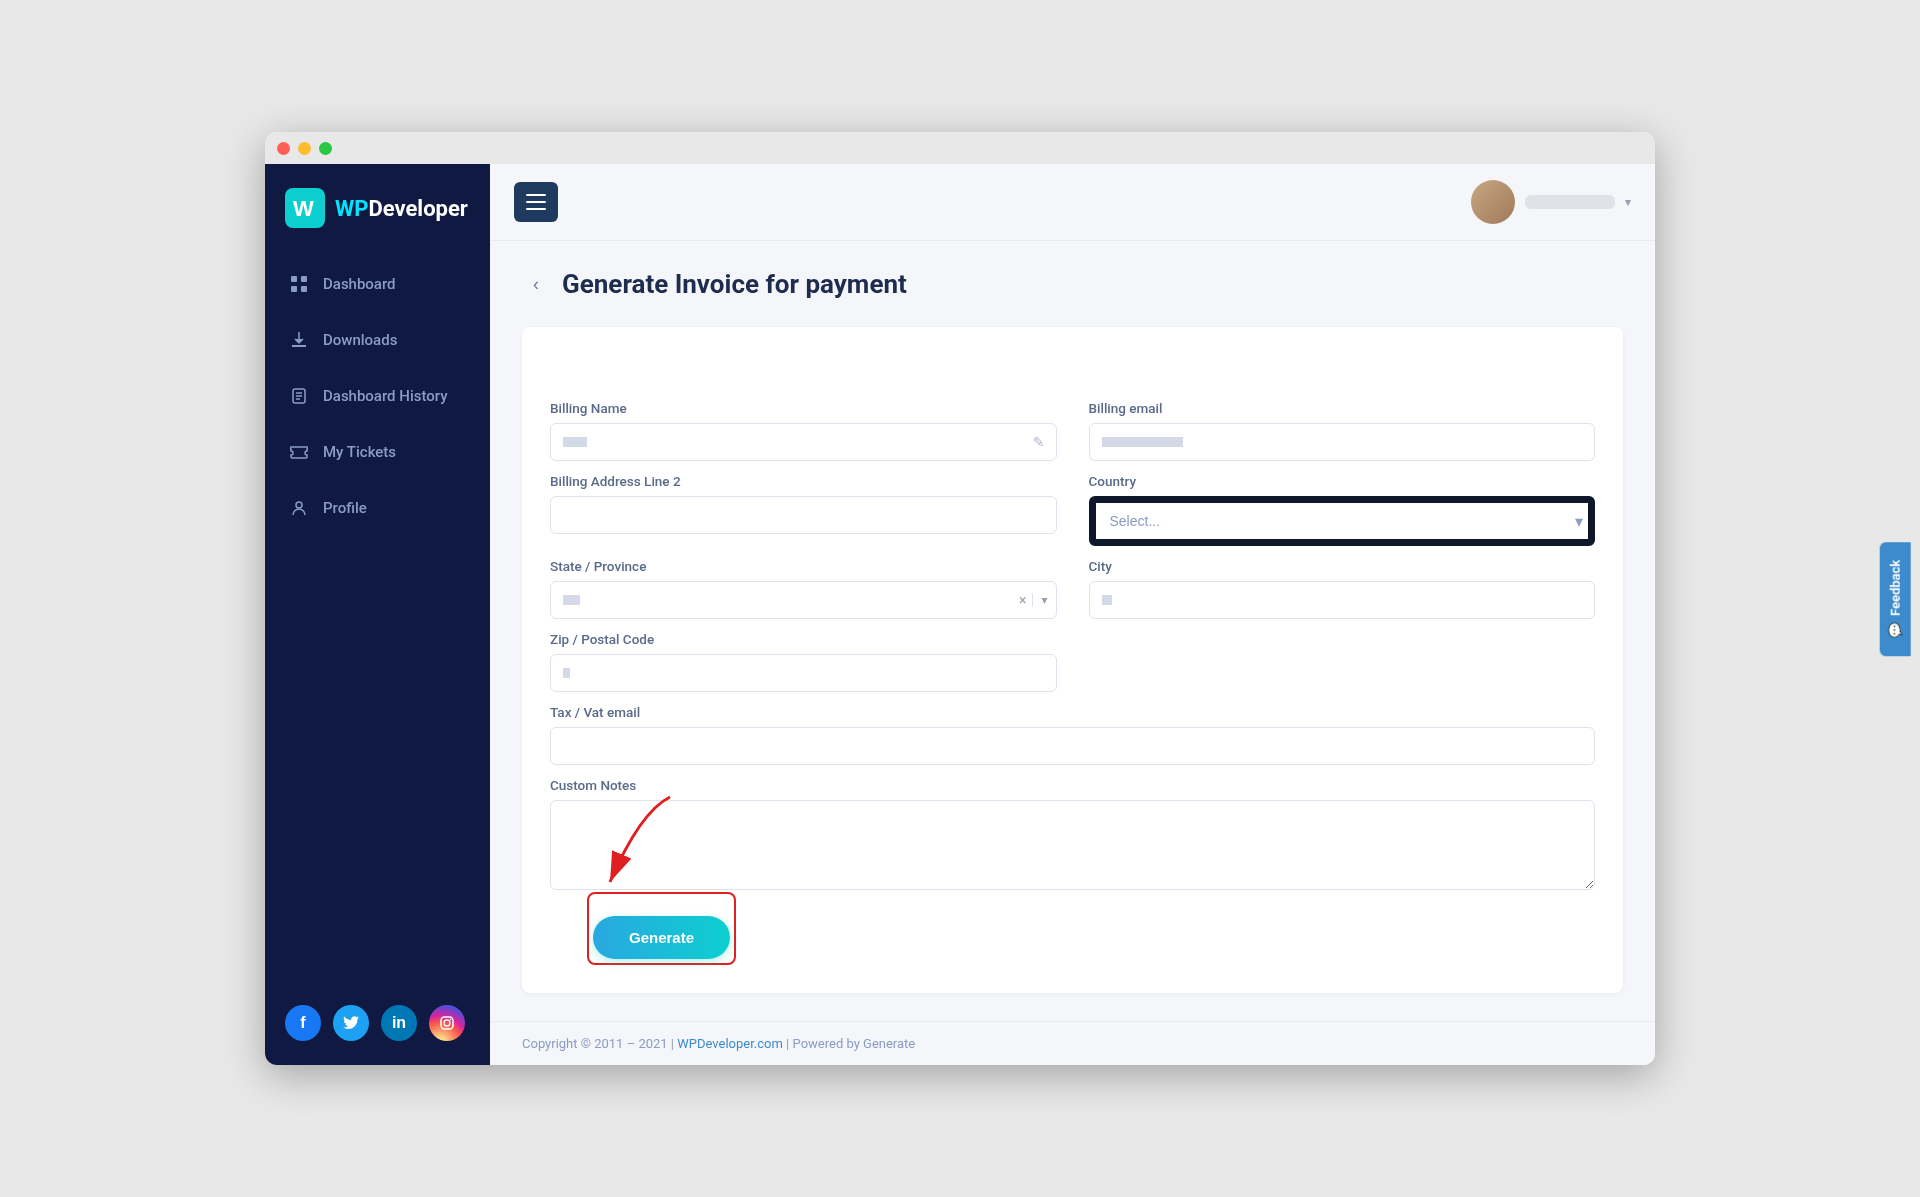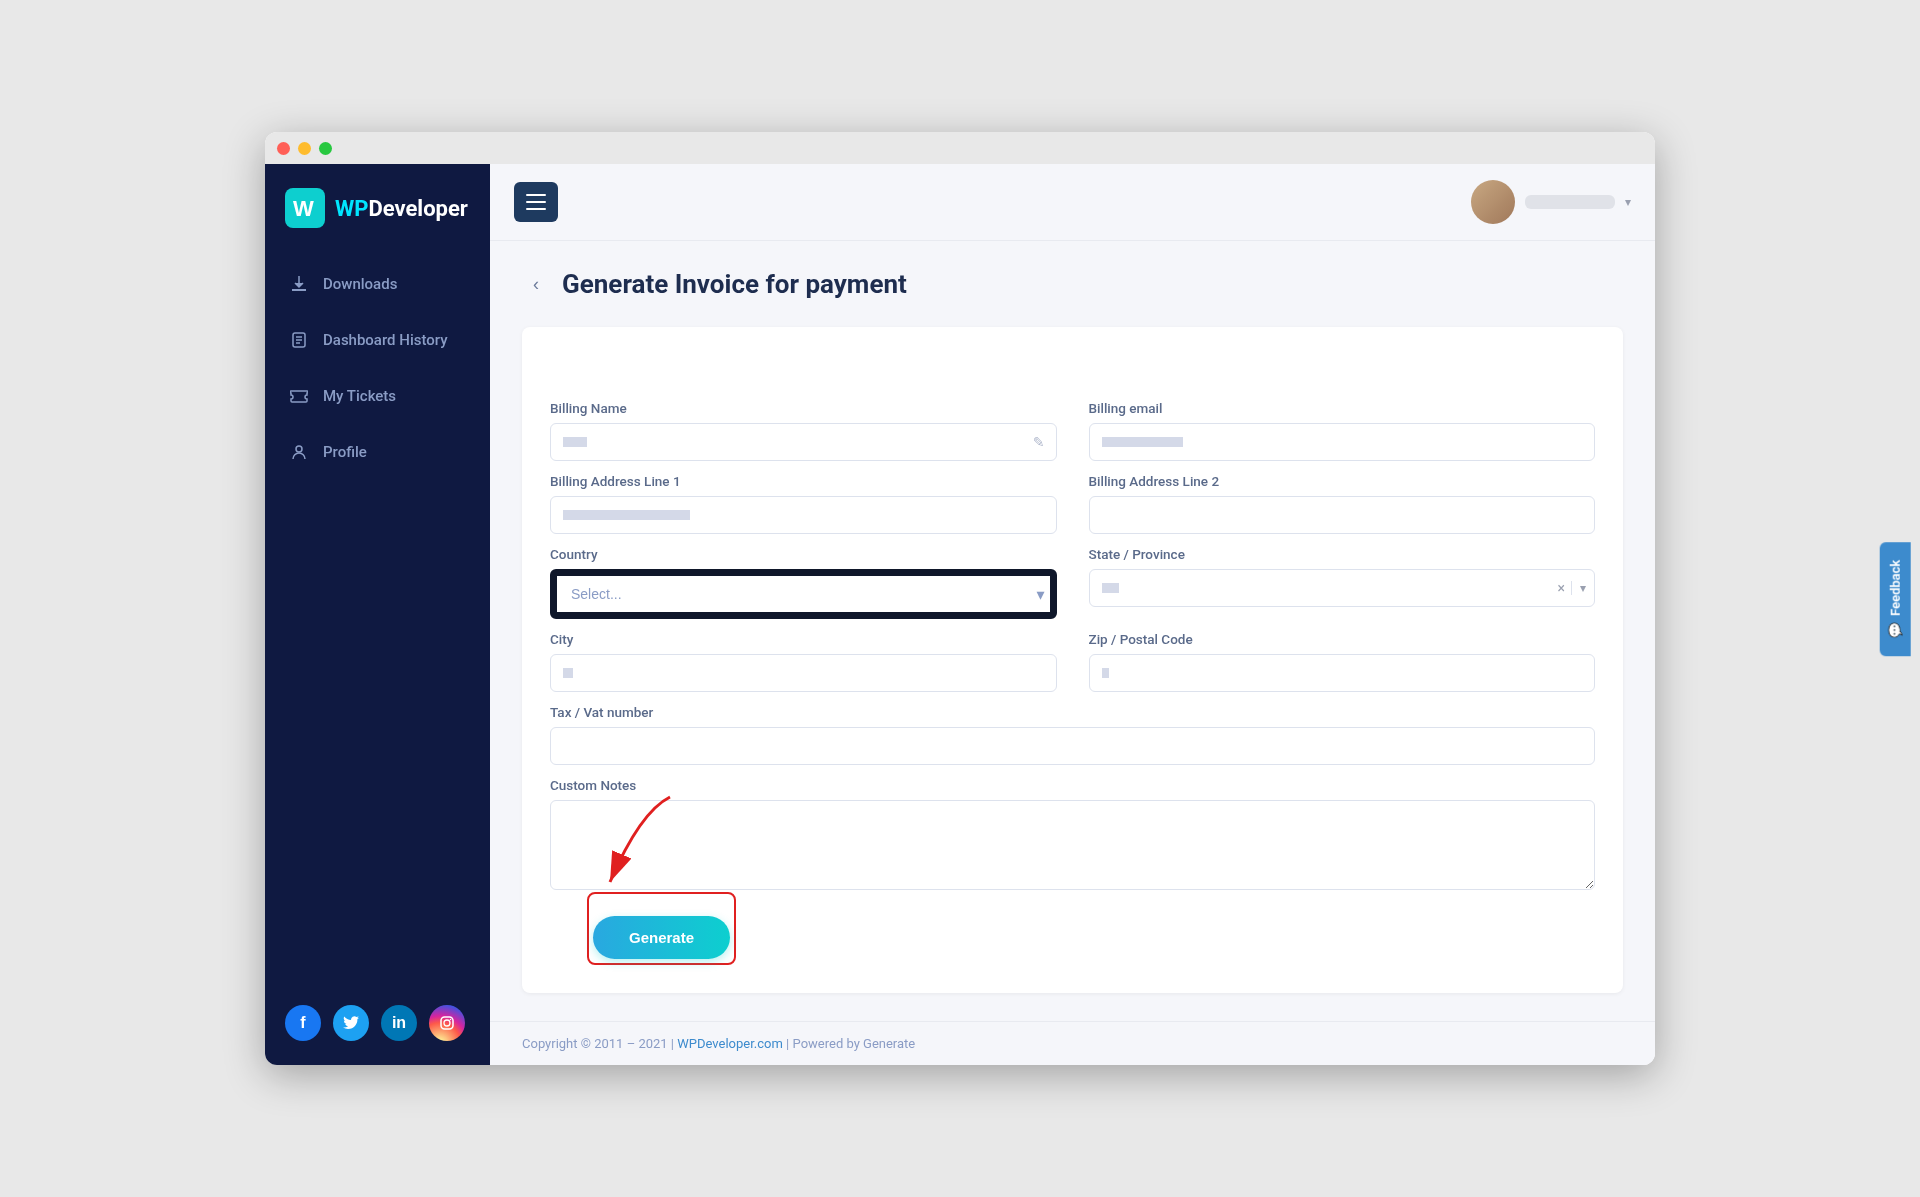--- a/index.html
+++ b/index.html
@@ -359,20 +359,31 @@
       <div class="sidebar-logo">
         <svg class="logo-icon" viewBox="0 0 40 40">
           <rect width="40" height="40" rx="8" fill="#0dcfcf"></rect>
           <text x="8" y="28" font-size="22" font-weight="900" fill="#fff" font-family="Arial">W</text>
         </svg>
         <span class="logo-text">
           <span style="color:#00e5ff">WP</span><span style="color:#fff">Developer</span>
         </span>
       </div>
       <nav class="sidebar-nav">
+        <a class="nav-item">
+          <span class="nav-icon">
+            <svg width="18" height="18" viewBox="0 0 18 18" fill="currentColor">
+              <rect x="1" y="1" width="6" height="6" rx="1"></rect>
+              <rect x="11" y="1" width="6" height="6" rx="1"></rect>
+              <rect x="1" y="11" width="6" height="6" rx="1"></rect>
+              <rect x="11" y="11" width="6" height="6" rx="1"></rect>
+            </svg>
+          </span>
+          <span>Dashboard</span>
+        </a>
         <a class="nav-item">
           <span class="nav-icon">
             <svg width="18" height="18" viewBox="0 0 18 18" fill="currentColor">
               <path d="M9 1v10M5 8l4 4 4-4M2 14h14v2H2z"></path>
               <rect x="2" y="14" width="14" height="2" rx="1"></rect>
               <line x1="9" y1="1" x2="9" y2="11" stroke="currentColor" stroke-width="1.5"></line>
               <polyline points="5,8 9,12 13,8" fill="none" stroke="currentColor" stroke-width="1.5"></polyline>
             </svg>
           </span>
           <span>Downloads</span>
@@ -453,24 +464,20 @@
                 <input type="text" class="form-input" value="" placeholder="" style="color: transparent; background: linear-gradient(to right, rgb(212, 217, 232) 40%, transparent 40%) 12px center / 60px 10px no-repeat;">
                 <span class="input-icon">✎</span>
               </div>
             </div>
 
             <div class="form-group">
               <label class="form-label">Billing email</label>
               <input type="email" class="form-input" value="" placeholder="" style="color: transparent; background: linear-gradient(to right, rgb(212, 217, 232) 45%, transparent 45%) 12px center / 180px 10px no-repeat;">
             </div>
 
-            <div class="form-group">
-              <label class="form-label">Billing Address Line 1</label>
-              <input type="text" class="form-input" value="" placeholder="" style="color: transparent; background: linear-gradient(to right, rgb(212, 217, 232) 55%, transparent 55%) 12px center / 230px 10px no-repeat;">
-            </div>
 
             <div class="form-group">
               <label class="form-label">Billing Address Line 2</label>
               <input type="text" class="form-input" value="" placeholder="" style="">
             </div>
 
             <div class="form-group">
               <label class="form-label">Country</label>
               <div class="select-wrapper">
                 <select>
@@ -493,21 +500,21 @@
               <label class="form-label">City</label>
               <input type="text" class="form-input" value="" style="color: transparent; background: linear-gradient(to right, rgb(212, 217, 232) 20%, transparent 20%) 12px center / 50px 10px no-repeat;">
             </div>
 
             <div class="form-group">
               <label class="form-label">Zip / Postal Code</label>
               <input type="text" class="form-input" value="" style="color: transparent; background: linear-gradient(to right, rgb(212, 217, 232) 18%, transparent 18%) 12px center / 40px 10px no-repeat;">
             </div>
 
             <div class="form-group full-width">
-              <label class="form-label">Tax / Vat number</label>
+              <label class="form-label">Tax / Vat email</label>
               <input type="text" class="form-input" value="" placeholder="" style="">
             </div>
 
             <div class="form-group full-width">
               <label class="form-label">Custom Notes</label>
               <textarea class="textarea-field" placeholder="" rows="4" style=""></textarea>
             </div>
           </div>
 
           

